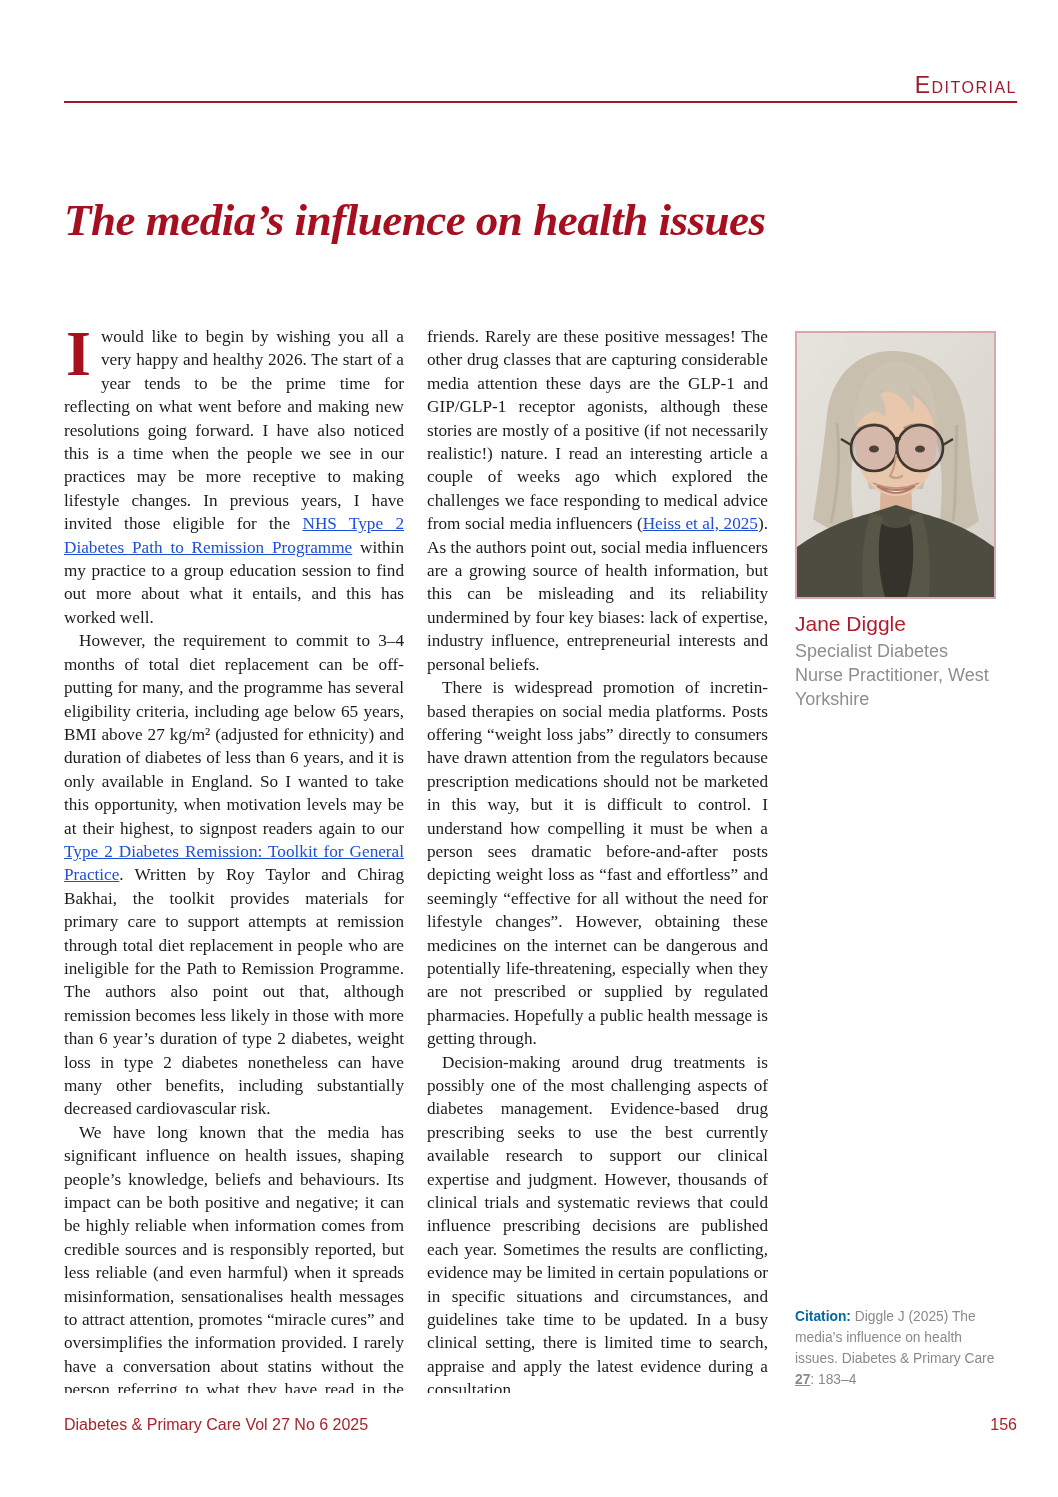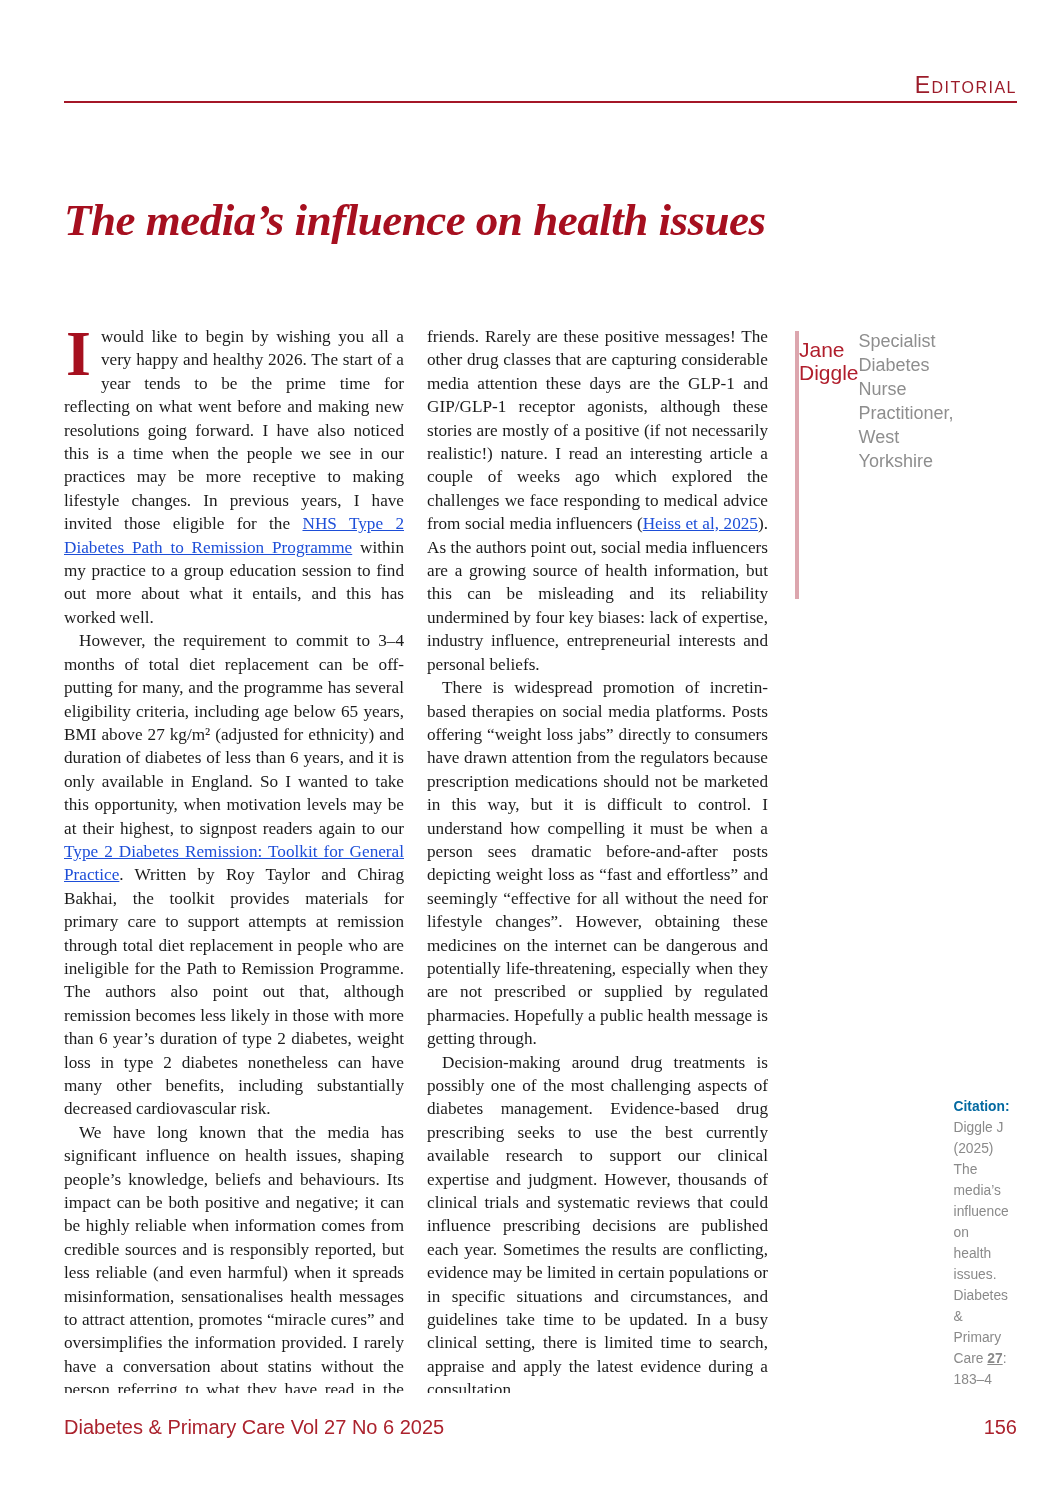--- a/index.html
+++ b/index.html
@@ -19,34 +19,34 @@
   .content{position:absolute;left:64px;top:325px;width:932px;height:1068px;display:flex;}
   .col{text-align:justify;font-size:17.2px;line-height:23.4px;color:#1b1b1b;overflow:hidden;}
   .col-1{width:340px;margin-right:23px;}
   .col-2{width:341px;margin-right:27px;}
   .col p{margin:0;}
   .col p.indent{text-indent:15px;}
   .body-link{color:#1d4ed8;text-decoration:underline;cursor:pointer;}
   .dropcap{float:left;color:#a6101f;font-size:64px;line-height:50px;font-weight:bold;
            margin:4px 10px 0 2px;}
   
-  .sidebar{width:201px;display:flex;flex-direction:row;
+  .sidebar{width:201px;display:flex;flex-direction:column;
            font-family:"Liberation Sans",sans-serif;}
   .photo-frame{width:197px;height:264px;border:2px solid #dca6ae;margin:6px 0 0 0;
                overflow:hidden;background:#e2ded8;}
   .author-name{margin-top:13px;font-size:21px;color:#b01e2c;line-height:1.1;}
   .author-role{margin-top:5px;font-size:18px;line-height:1.33;color:#8e8e8e;}
   .citation{margin-top:auto;font-size:13.8px;line-height:1.52;color:#8a8a8a;padding-bottom:2px;}
   .cit-label{font-weight:bold;color:#0369a1;}
   .cit-italic{margin-top:24px;}
   .cit-bold{font-weight:bold;text-decoration:underline;}
   
   .footer{position:absolute;left:64px;right:62px;top:1416px;display:flex;
           justify-content:space-between;align-items:flex-start;
-          font-family:"Liberation Sans",sans-serif;font-size:20px;color:#ab222d;}
+          font-family:"Liberation Sans",sans-serif;font-size:16px;color:#ab222d;}
 </style>
 </head>
 <body>
 
 <div class="page">
 
   <div class="header">
     <div class="kicker"><span class="kick-initial">E</span><span class="kick-rest">DITORIAL</span></div>
     <hr class="rule">
   </div>

